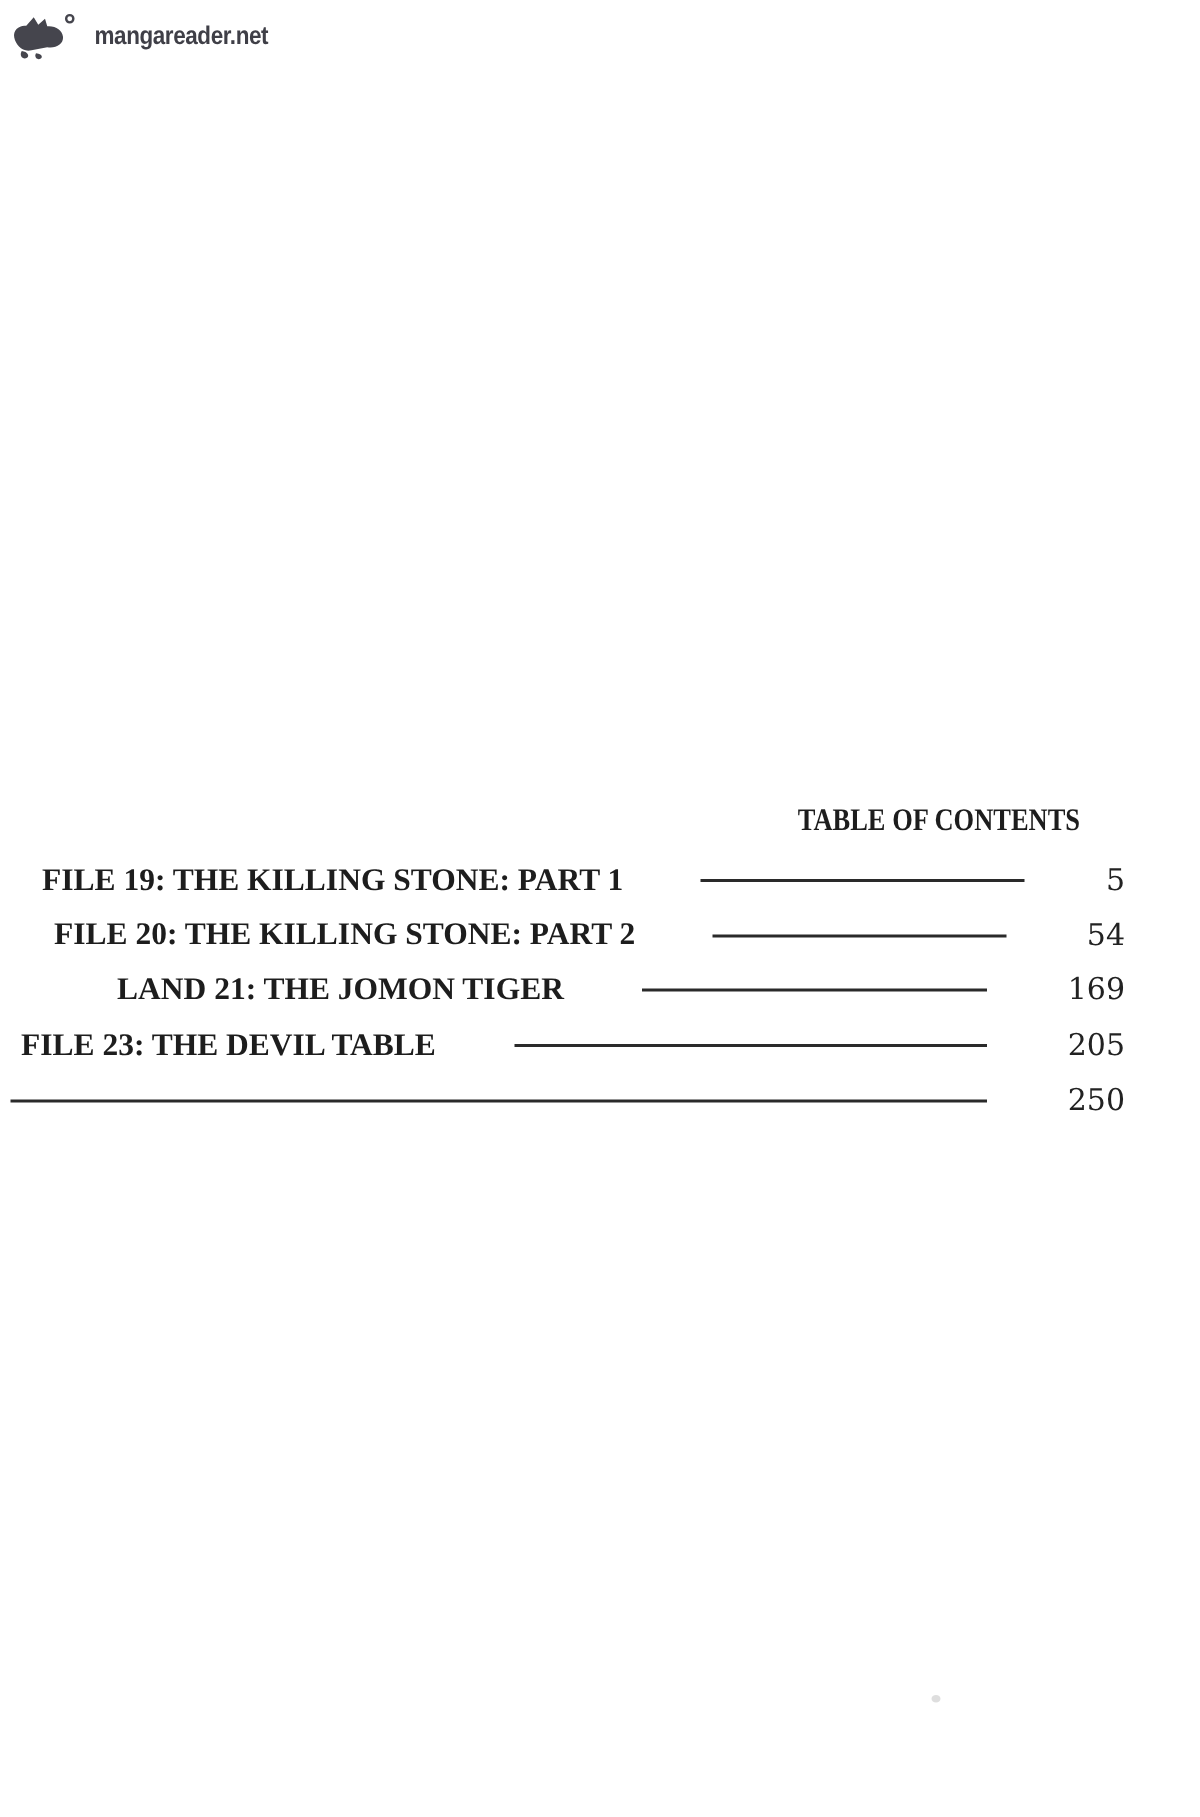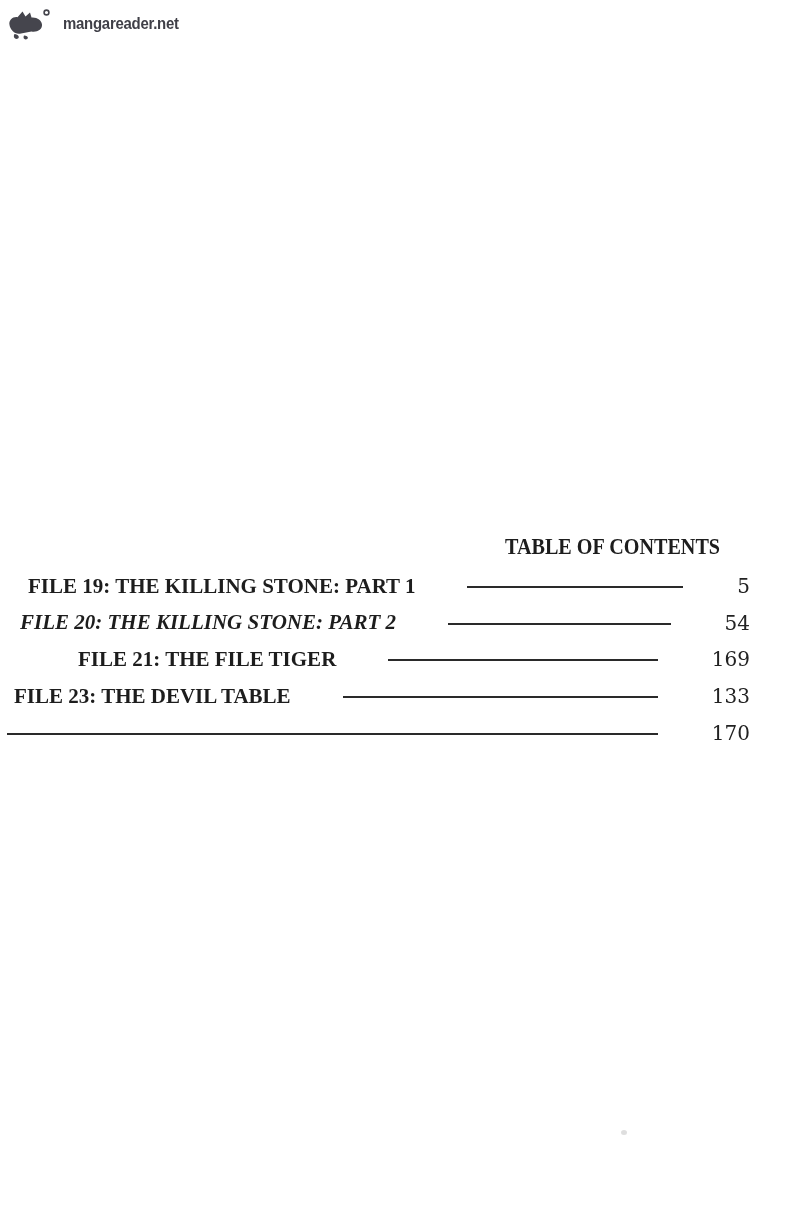--- a/index.html
+++ b/index.html
@@ -63,21 +63,21 @@
     right: 0;
     color: #1d1d1d;
   }
   .toc-heading {
     height: 26px;
     line-height: 26px;
     text-align: right;
     padding-right: 80px;
     font-family: "Liberation Serif", "DejaVu Serif", serif;
     font-weight: bold;
-    font-size: 24px;
+    font-size: 21px;
     color: #1d1d1d;
   }
   .toc-heading .squeeze {
     display: inline-block;
     transform: scaleX(0.84);
     transform-origin: right center;
     white-space: nowrap;
   }
   .toc-rows {
     margin-top: 9px;
@@ -106,21 +106,21 @@
   .toc-page {
     font-family: "DejaVu Serif", "Liberation Serif", serif;
     font-size: 20px;
     font-variant-numeric: oldstyle-nums;
     margin-left: 9px;
     color: #222222;
     white-space: nowrap;
   }
   
   .toc-rows .toc-row:nth-child(1) .toc-title { margin-left: 28px; }
-  .toc-rows .toc-row:nth-child(2) .toc-title { margin-left: 20px; font-style: italic; }
+  .toc-rows .toc-row:nth-child(2) .toc-title { margin-left: 36px; }
   .toc-rows .toc-row:nth-child(3) .toc-title { margin-left: 78px; }
   .toc-rows .toc-row:nth-child(4) .toc-title { margin-left: 14px; }
   .toc-rows .toc-row:nth-child(5) .toc-title { margin-left: 53px; }
   .toc-rows .toc-row:nth-child(6) .toc-title { display: none; }
   .toc-rows .toc-row:nth-child(6) .toc-leader { margin-left: 308px; }
   .toc-rows .toc-row:nth-child(6) { height: 38px; }
 
   
   .scan-speck {
     position: absolute;
@@ -150,33 +150,33 @@
           <span class="toc-title">FILE 19: THE KILLING STONE: PART 1</span>
           <div class="toc-leader"></div>
           <span class="toc-page">5</span>
         </div>
         <div class="toc-row">
           <span class="toc-title">FILE 20: THE KILLING STONE: PART 2</span>
           <div class="toc-leader"></div>
           <span class="toc-page">54</span>
         </div>
         <div class="toc-row">
-          <span class="toc-title">FILE 21: THE FILE TIGER</span>
+          <span class="toc-title">LAND 21: THE JOMON TIGER</span>
           <div class="toc-leader"></div>
           <span class="toc-page">169</span>
         </div>
         <div class="toc-row">
           <span class="toc-title">FILE 23: THE DEVIL TABLE</span>
           <div class="toc-leader"></div>
-          <span class="toc-page">133</span>
+          <span class="toc-page">205</span>
         </div>
         <div class="toc-row">
 
           <div class="toc-leader"></div>
-          <span class="toc-page">170</span>
+          <span class="toc-page">250</span>
         </div>
       </div>
     </div>
 
     <span class="scan-speck"></span>
   </div>
 
   <a class="site-header">
     <span class="logo-mark">
       <svg width="42" height="32" viewBox="0 0 42 32" xmlns="http://www.w3.org/2000/svg">

